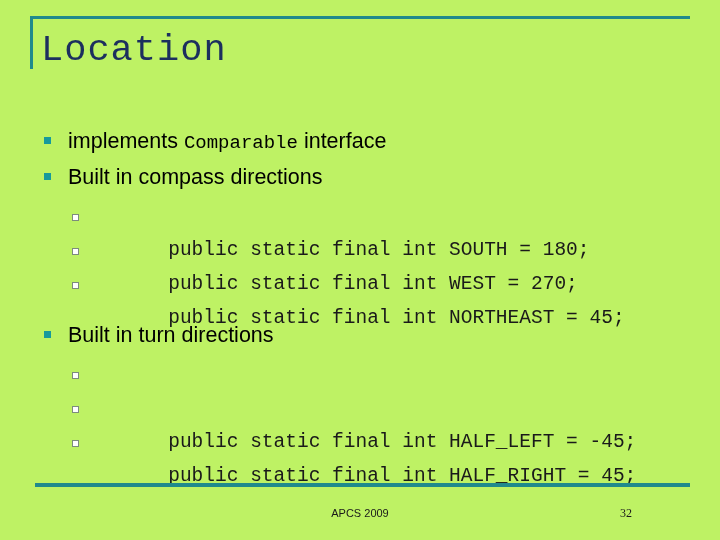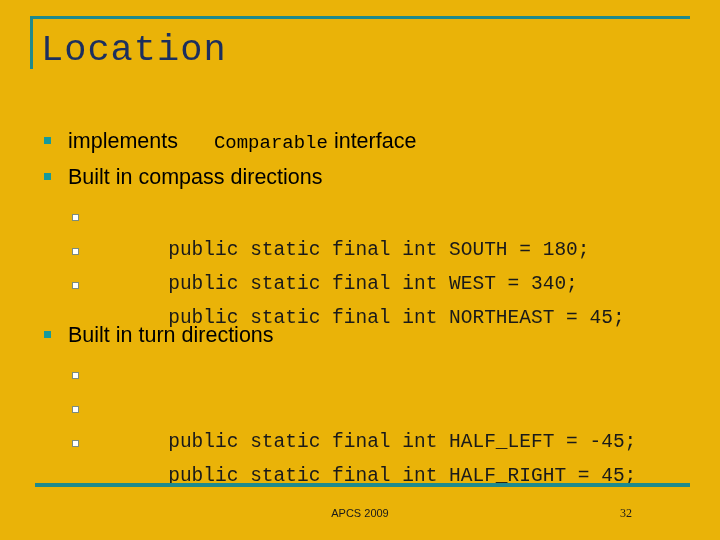--- a/index.html
+++ b/index.html
@@ -5,21 +5,21 @@
 <style>
   html, body {
     margin: 0;
     padding: 0;
     background: #ffffff;
   }
   #slide {
     position: relative;
     width: 720px;
     height: 540px;
-    background: #eab308;
+    background: #bef264;
     overflow: hidden;
     font-family: "Liberation Sans", sans-serif;
   }
 
   
   #title-rule-top {
     position: absolute;
     left: 30px;
     top: 16px;
     width: 660px;
@@ -67,21 +67,20 @@
     position: absolute;
     left: 44px;
     top: 11px;
     width: 7px;
     height: 7px;
     background: #169a9c;
   }
   .mono-inline {
     font-family: "Liberation Mono", "DejaVu Sans Mono", monospace;
     font-size: 19px;
-    margin-left: 30px;
   }
 
   .l2 {
     position: relative;
     padding-left: 96px;
     margin: 2px;
     height: 32px;
     font-family: "Liberation Mono", "DejaVu Sans Mono", monospace;
     font-size: 19.5px;
     line-height: 32px;
@@ -148,21 +147,21 @@
     <div class="l1">
       <span class="bullet-sq"></span><span>Built in compass directions</span>
     </div>
 
     <div class="gap-after-l1"></div>
 
     <div class="l2">
       <span class="bullet-hollow"></span><span>public static final int SOUTH = 180;</span>
     </div>
     <div class="l2">
-      <span class="bullet-hollow"></span><span>public static final int WEST = 340;</span>
+      <span class="bullet-hollow"></span><span>public static final int WEST = 270;</span>
     </div>
     <div class="l2">
       <span class="bullet-hollow"></span><span>public static final int NORTHEAST = 45;</span>
     </div>
 
     <div class="gap-before-turn"></div>
 
     <div class="l1">
       <span class="bullet-sq"></span><span>Built in turn directions</span>
     </div>

